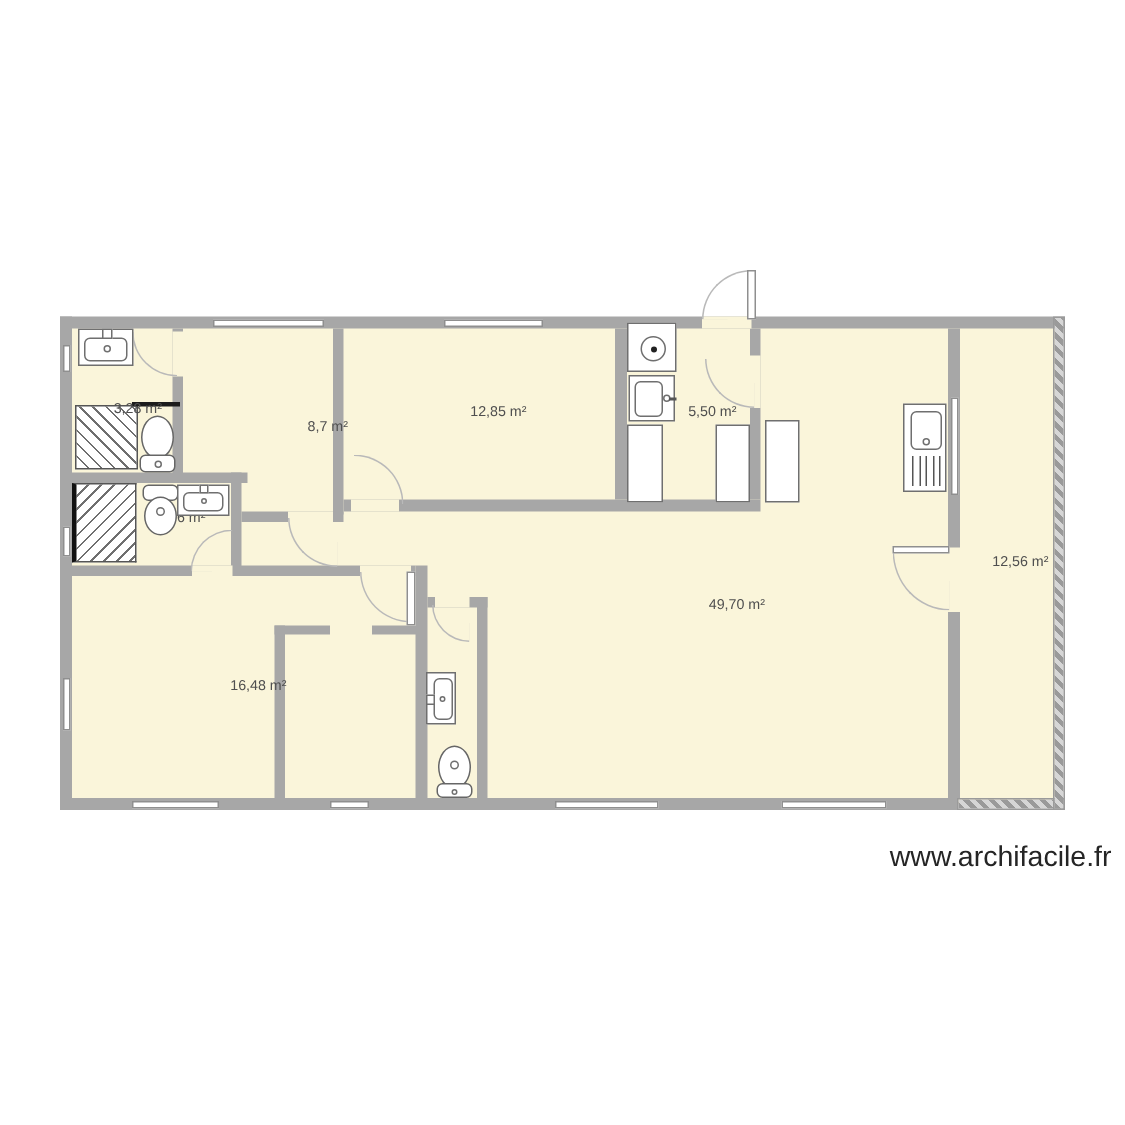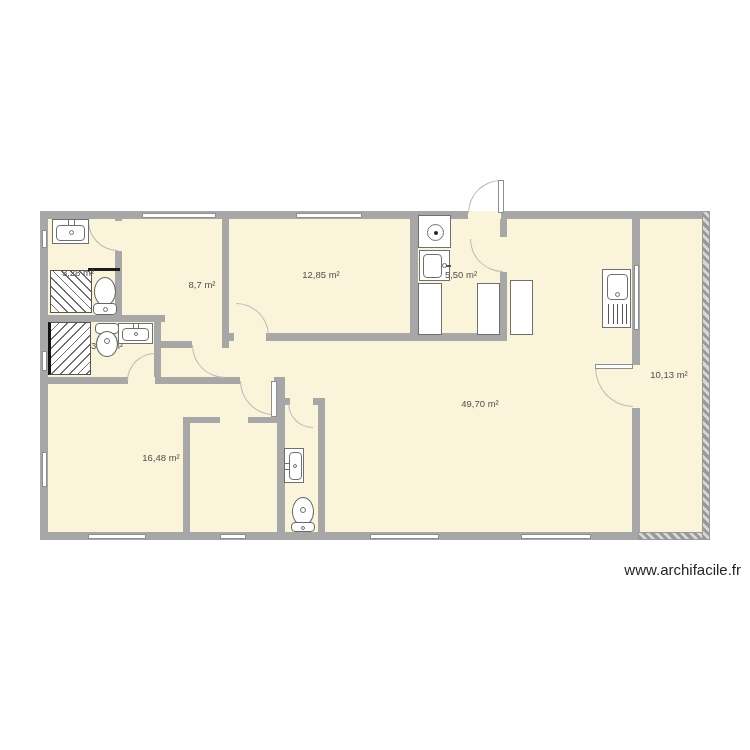--- a/index.html
+++ b/index.html
@@ -19,24 +19,24 @@
   .arc.tr{border-bottom:none;border-left:none;border-top-right-radius:100%;}
   .leaf{background:#ffffff;border:1px solid #8f8f8f;box-sizing:border-box;}
   .fixture{background:#ffffff;border:1px solid #6f6f6f;box-sizing:border-box;}
   .basin{background:#ffffff;border:1px solid #6f6f6f;border-radius:4px;box-sizing:border-box;}
   .dot{border:1px solid #6f6f6f;border-radius:50%;background:#fff;box-sizing:border-box;}
   .shower{background-color:#ffffff;border:1px solid #555;box-sizing:border-box;}
   .hatch-a{background-image:repeating-linear-gradient(45deg,transparent 0 5px,#6f6f6f 5px 6.2px);}
   .hatch-b{background-image:repeating-linear-gradient(135deg,transparent 0 5px,#6f6f6f 5px 6.2px);}
   .toilet-bowl{background:#fff;border:1px solid #666;border-radius:50% 50% 50% 50%;box-sizing:border-box;}
   .toilet-tank{background:#fff;border:1px solid #666;border-radius:4px;box-sizing:border-box;}
-  .room-label{font-size:9.5px;color:#4f4f4f;text-align:center;width:60px;white-space:nowrap;}
+  .room-label{font-size:9.5px;color:#4f4f4f;text-align:right;width:60px;white-space:nowrap;}
   .dark-line{background:#1c1c1c;}
   .vline{background:#555;}
-  #watermark{font-size:15px;color:#252525;text-align:right;}
+  #watermark{font-size:19px;color:#252525;text-align:right;}
 </style>
 </head>
 <body>
 
 <div id="canvas">
  <div id="plan">
 
   <div class="abs floor" style="left:44px;top:215px;width:662px;height:321px;"></div>
 
   <div class="abs wall" style="left:40px;top:211px;width:670px;height:8px;"></div>
@@ -154,17 +154,17 @@
   <div class="abs toilet-tank" style="left:291px;top:522px;width:24px;height:10px;">
     <div class="abs dot" style="left:9px;top:2.5px;width:4px;height:4px;"></div>
   </div>
 
   <div class="abs room-label" style="left:48px;top:267px;">3,28 m²</div>
   <div class="abs room-label" style="left:172px;top:279px;">8,7 m²</div>
   <div class="abs room-label" style="left:291px;top:269px;">12,85 m²</div>
   <div class="abs room-label" style="left:431px;top:269px;">5,50 m²</div>
   <div class="abs room-label" style="left:450px;top:398px;">49,70 m²</div>
   <div class="abs room-label" style="left:131px;top:452px;">16,48 m²</div>
-  <div class="abs room-label" style="left:639px;top:369px;">10,13 m²</div>
+  <div class="abs room-label" style="left:639px;top:369px;">12,56 m²</div>
 
   <div id="watermark" class="abs" style="right:9px;top:561px;">www.archifacile.fr</div>
  </div>
 </div>
 
 </body></html>

